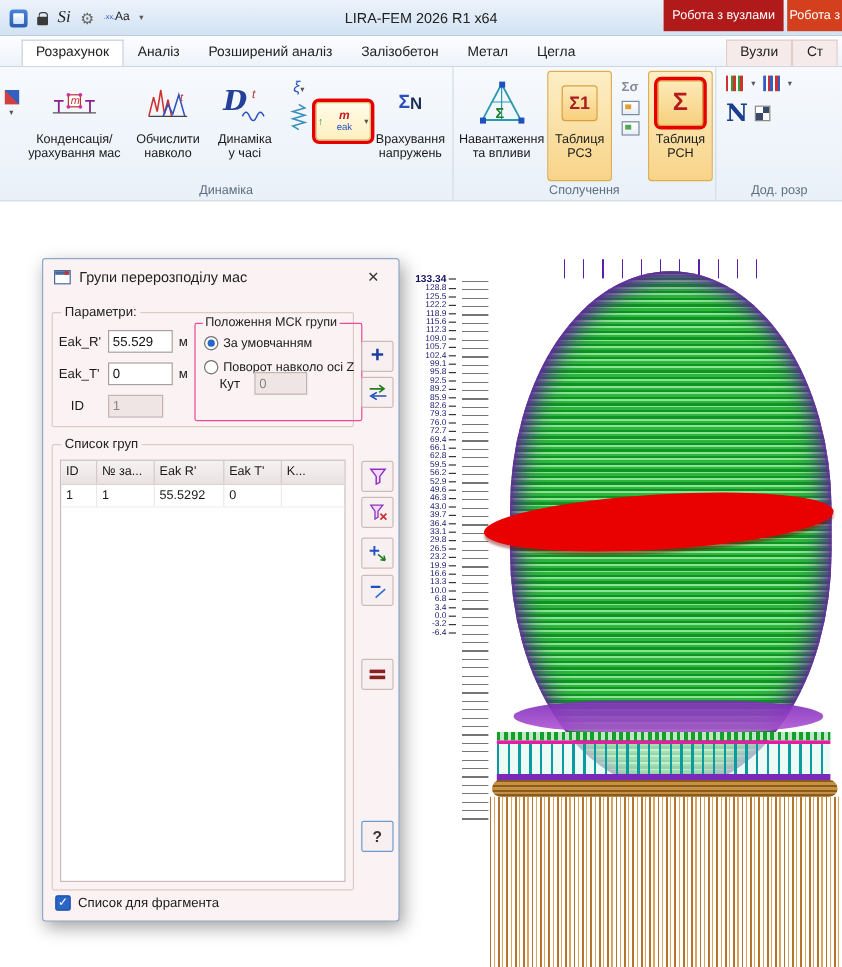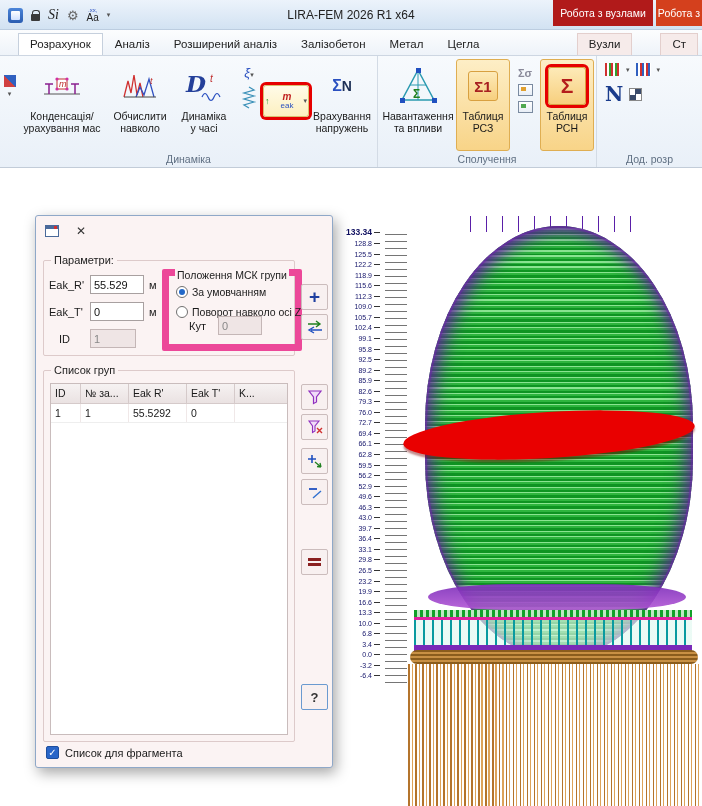--- a/index.html
+++ b/index.html
@@ -8,35 +8,35 @@
 
 
 .titlebar{position:absolute;left:0;top:0;width:702px;height:30px;background:linear-gradient(#ecf3fb,#d2e2f2);border-bottom:1px solid #bccde0}
 .qat{position:absolute;left:8px;top:4px;display:flex;gap:8px;align-items:center;height:22px}
 .appic{width:15px;height:15px;background:linear-gradient(#4a84d8,#2a5cb0);border-radius:3px;position:relative}
 .appic::after{content:"";position:absolute;inset:3px;background:linear-gradient(#fff,#cfe0ff);border-radius:1px}
 .lock{width:9px;height:7px;background:#3a3a3a;border-radius:1px;position:relative;margin-top:4px}
 .lock::before{content:"";position:absolute;left:1px;top:-4px;width:6px;height:5px;border:1.5px solid #3a3a3a;border-bottom:none;border-radius:3px 3px 0 0}
 .si{font-family:Liberation Serif, serif;font-style:italic;font-size:14px;color:#222}
 .gear{font-size:13px;color:#666}
-.aa{display:flex;flex-direction:column;line-height:1;align-items:center}
+.aa{display:flex;line-height:1;align-items:center}
 .aa .xx{font-size:6px;color:#2a50c0}
 .aa .a{font-size:10px;color:#222}
 .qdots{font-size:7px;color:#555}
 .title{position:absolute;left:0;right:0;top:8px;text-align:center;font-size:12px;color:#222}
 .ctx-head{position:absolute;top:0;height:26px;color:#fff;font-size:10.5px;display:flex;align-items:center;justify-content:center;text-align:center;padding:0 4px;overflow:hidden;white-space:nowrap}
 .ctx1{left:553px;width:100px;background:#b11a1a}
 .ctx2{left:656px;width:46px;background:#d4401d}
 
 
 .tabrow{position:absolute;left:0;top:30px;width:702px;height:26px;background:linear-gradient(#fcfdfe,#eef3f9);border-bottom:1px solid #cdd6e2;display:flex;align-items:flex-end;padding:0 4px 0 18px}
 .tab{padding:4px 11px 5px;font-size:11.5px;color:#222;border:1px solid transparent;border-bottom:none;white-space:nowrap}
 .tab.active{background:#fff;border-color:#c6d0dd}
 .tab.ctx{background:#f6ebea;border-color:#e3cfcd}
-.tab.ctx + .tab.ctx{margin-left:28px}
+.tab.ctx + .tab.ctx{}
 
 
 .ribbon{position:absolute;left:0;top:56px;width:702px;height:112px;background:linear-gradient(#f7fafd,#e9f0f8);border-bottom:1px solid #c2ccd8;display:flex}
 .rgroup{position:relative;height:100%;border-right:1px solid #d3dbe5;padding:3px 2px 16px 2px;display:flex;align-items:flex-start}
 .gname{position:absolute;left:0;right:0;bottom:2px;text-align:center;font-size:10.5px;color:#5f6f82}
 .bigbtn{display:flex;flex-direction:column;align-items:center;height:92px;padding:2px 2px;border-radius:3px;border:1px solid transparent}
 .bigbtn .bicon{height:48px;display:flex;align-items:center;justify-content:center}
 .bigbtn .blabel{font-size:10.5px;line-height:1.18;text-align:right;color:#1a1a1a;white-space:nowrap}
 .bigbtn.orange{background:linear-gradient(#fdeec6,#f8d488);border-color:#dfae52}
 .cutbtn{width:15px;display:flex;flex-direction:column;align-items:center;gap:3px;padding-top:16px}
@@ -63,21 +63,21 @@
 .dodrow{display:flex;gap:6px;align-items:center}
 .ibar1{width:15px;height:13px;background:repeating-linear-gradient(90deg,#d03030 0 2px,#fff 2px 4px,#30a030 4px 6px)}
 .ibar2{width:15px;height:13px;background:repeating-linear-gradient(90deg,#3060c0 0 2px,#fff 2px 4px,#d03030 4px 6px)}
 .bigN{font-family:"DejaVu Serif",serif;font-weight:bold;font-size:20px;color:#1a3c8c}
 .checker{width:13px;height:13px;background:conic-gradient(#3a4a6a 0 25%,#fff 0 50%,#3a4a6a 0 75%,#fff 0);border:1px solid #888}
 
 
 .workspace{position:absolute;left:0;top:168px;width:702px;height:638px;background:#fff}
 
 
-.ruler{position:absolute;left:338px;top:60px;width:42px;height:452px;display:flex;flex-direction:column;justify-content:space-between}
+.ruler{position:absolute;left:338px;top:60px;width:42px;height:452px;display:flex;flex-direction:column;}
 .tick{display:flex;align-items:center;justify-content:flex-end;font-size:7px;color:#15156a;line-height:1;white-space:nowrap}
 .tick:first-child{font-size:8.5px;font-weight:bold;color:#101060}
 .tick .tl{width:6px;height:1px;background:#333;margin-left:2px;flex:0 0 auto}
 .hatch{position:absolute;left:385px;top:66px;width:22px;height:452px;background:repeating-linear-gradient(180deg,#3a3a3a 0 1px,transparent 1px 7px);opacity:.7}
 
 
 .antenna{position:absolute;left:470px;top:48px;width:170px;height:16px;background:repeating-linear-gradient(90deg,#5a1fa8 0 1px,transparent 1px 16px)}
 .tower{position:absolute;left:425px;top:58px;width:268px;height:432px;border-radius:50%/46%;background:repeating-linear-gradient(180deg,#0e9422 0 2px,#8ae491 2px 3.5px,#2eb53e 3.5px 5.5px);box-shadow:inset 14px 4px 18px -6px rgba(98,30,160,.8),inset -14px -4px 18px -6px rgba(98,30,160,.8),inset 0 12px 16px -6px rgba(98,30,160,.75),inset 0 -10px 14px -6px rgba(20,80,30,.6)}
 .tower::after{content:"";position:absolute;inset:0;border-radius:50%/46%;border:2px solid rgba(110,40,170,.5)}
 .slab{position:absolute;left:403px;top:244px;width:292px;height:46px;background:#e90000;border-radius:50%/50%;transform:rotate(-3.5deg);box-shadow:0 3px 2px rgba(120,0,0,.45)}
@@ -95,21 +95,21 @@
 .dtitle{height:30px;display:flex;align-items:center;padding:0 6px 0 9px;gap:7px}
 .dticon{width:14px;height:12px;border:1px solid #4a6a9a;background:#fff;position:relative;flex:0 0 auto}
 .dticon::before{content:"";position:absolute;left:0;top:0;right:0;height:3px;background:#4a6a9a}
 .dticon::after{content:"";position:absolute;right:1px;top:0;width:3px;height:3px;background:#d03030}
 .dtext{flex:1;font-size:12px;color:#222}
 .dclose{width:30px;height:22px;display:flex;align-items:center;justify-content:center;font-size:12px;color:#333;border-radius:3px}
 .dbody{position:relative;height:523px}
 .grpbox{position:absolute;border:1px solid #ddcaca;border-radius:2px}
 .grpbox .cap{position:absolute;top:-7px;left:7px;background:#fbf3f3;padding:0 3px;font-size:11px;color:#222;white-space:nowrap}
 .gb-params{left:7px;top:14px;width:252px;height:96px}
-.gb-msk{left:118px;top:8px;width:140px;height:82px;position:absolute;border:7px solid #ec4899;border-radius:2px}
+.gb-msk{left:118px;top:8px;width:140px;height:82px;position:absolute;border:1px solid #ec4899;border-radius:2px}
 .gb-msk .cap{position:absolute;top:-7px;left:6px;background:#fbf3f3;padding:0 2px;font-size:10.5px;white-space:nowrap}
 .gb-list{left:7px;top:124px;width:252px;height:372px}
 .frow{position:absolute;display:flex;align-items:center;gap:5px;font-size:11px}
 .frow input{width:54px;height:19px;border:1px solid #a8a0a0;font-size:11px;padding:0 3px;background:#fff;font-family:inherit;color:#111}
 .frow input:disabled{background:#efe5e5;color:#888;border-color:#c4b6b6}
 .flabel{width:36px}
 .radiorow{position:absolute;display:flex;align-items:center;gap:4px;font-size:10.5px;white-space:nowrap}
 .radio{width:12px;height:12px;border:1px solid #707070;border-radius:50%;background:#fff;position:relative;flex:0 0 auto}
 .radio.sel::after{content:"";position:absolute;inset:2px;border-radius:50%;background:#2268c8}
 .kut input{width:44px}
@@ -496,20 +496,21 @@
         <div class="b3"></div>
         <div class="b4"></div>
     </div>
     <div class="pilecap"></div>
     <div class="piles"></div>
   </div>
 
   <div class="dialog">
     <div class="dtitle">
       <span class="dticon"></span>
+      <span class="dtext">Групи перерозподілу мас</span>
       <span class="dclose">✕</span>
     </div>
     <div class="dbody">
 
       <div class="grpbox gb-params">
         <span class="cap">Параметри:</span>
 
         <div class="frow" style="left:5px;top:14px">
           <span class="flabel">Eak_R'</span>
           <input value="55.529" style="">

